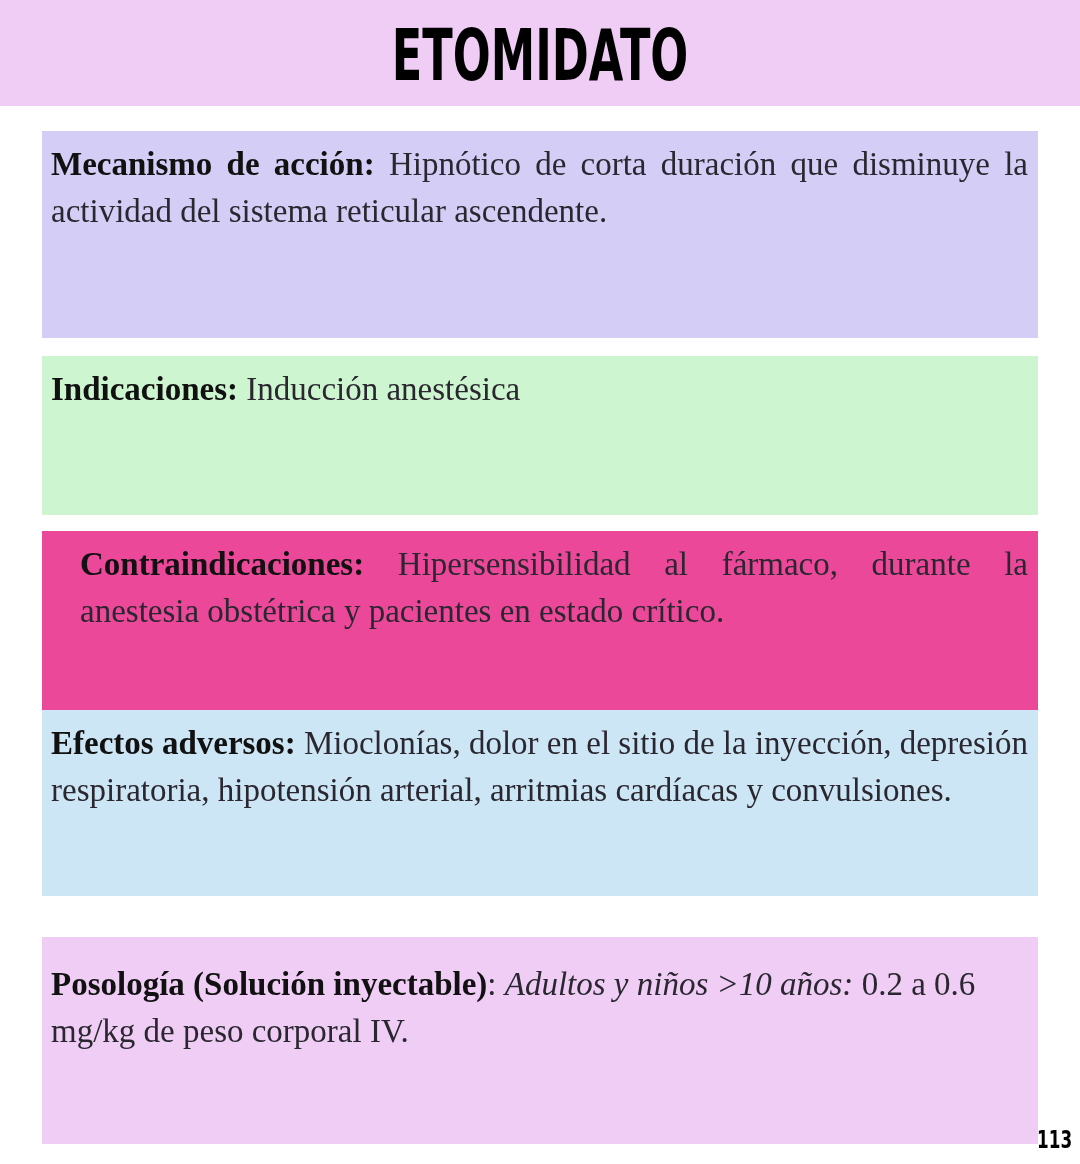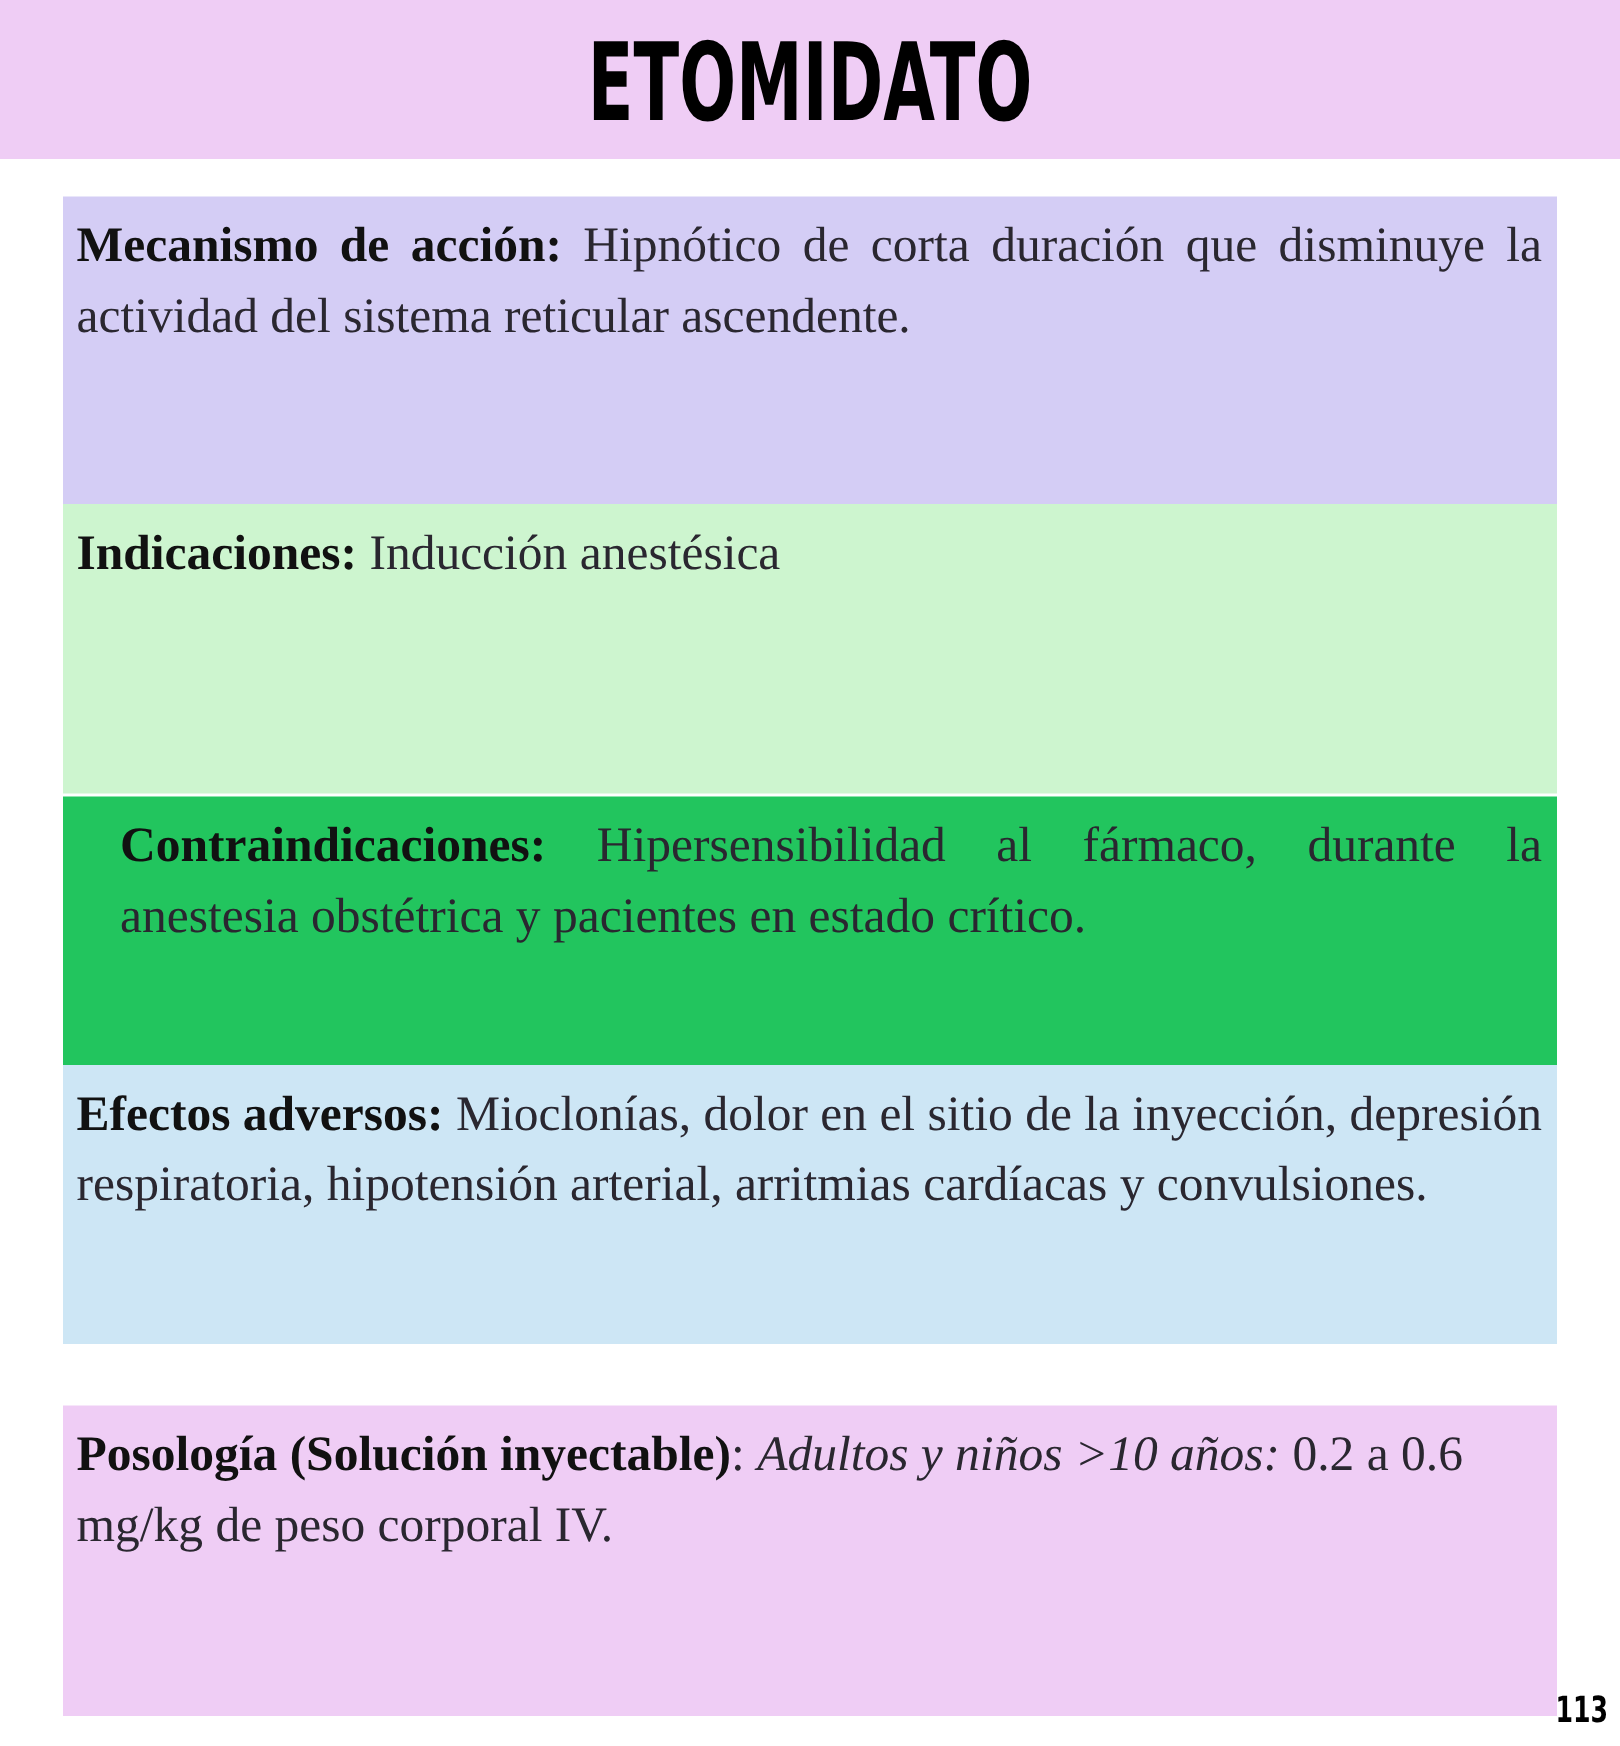--- a/index.html
+++ b/index.html
@@ -33,25 +33,25 @@
       margin: 0;
       font-size: 33px;
       line-height: 47px;
       text-align: justify;
       color: #2a2730;
       font-family: Liberation Serif, serif;
     }
     .card .label { font-weight: bold; color: #111; }
     .card .it { font-style: italic; }
     .c1 { top: 131px; height: 207px; background: #d4cdf5; }
-    .c2 { top: 336px; height: 193px; background: #cdf5cf; }
-    .c3 { top: 531px; height: 198px; background: #22c55e; padding-left: 38px; }
+    .c2 { top: 356px; height: 159px; background: #cdf5cf; }
+    .c3 { top: 531px; height: 198px; background: #ec4899; padding-left: 38px; }
     .c4 { top: 710px; height: 186px; background: #cde6f5; }
     .c5 { top: 937px; height: 207px; background: #efcdf5; }
-    .c5 p { text-align: left; }
+    .c5 p { text-align: left; margin-top: 14px; }
     .page-num {
       position: absolute; right: 8px; top: 1126px;
       font-family: "DejaVu Sans", sans-serif; font-weight: bold;
       font-size: 24px; color: #000;
       transform: scaleX(0.7); transform-origin: right;
     }
   </style>
 </head>
 <body>
 

